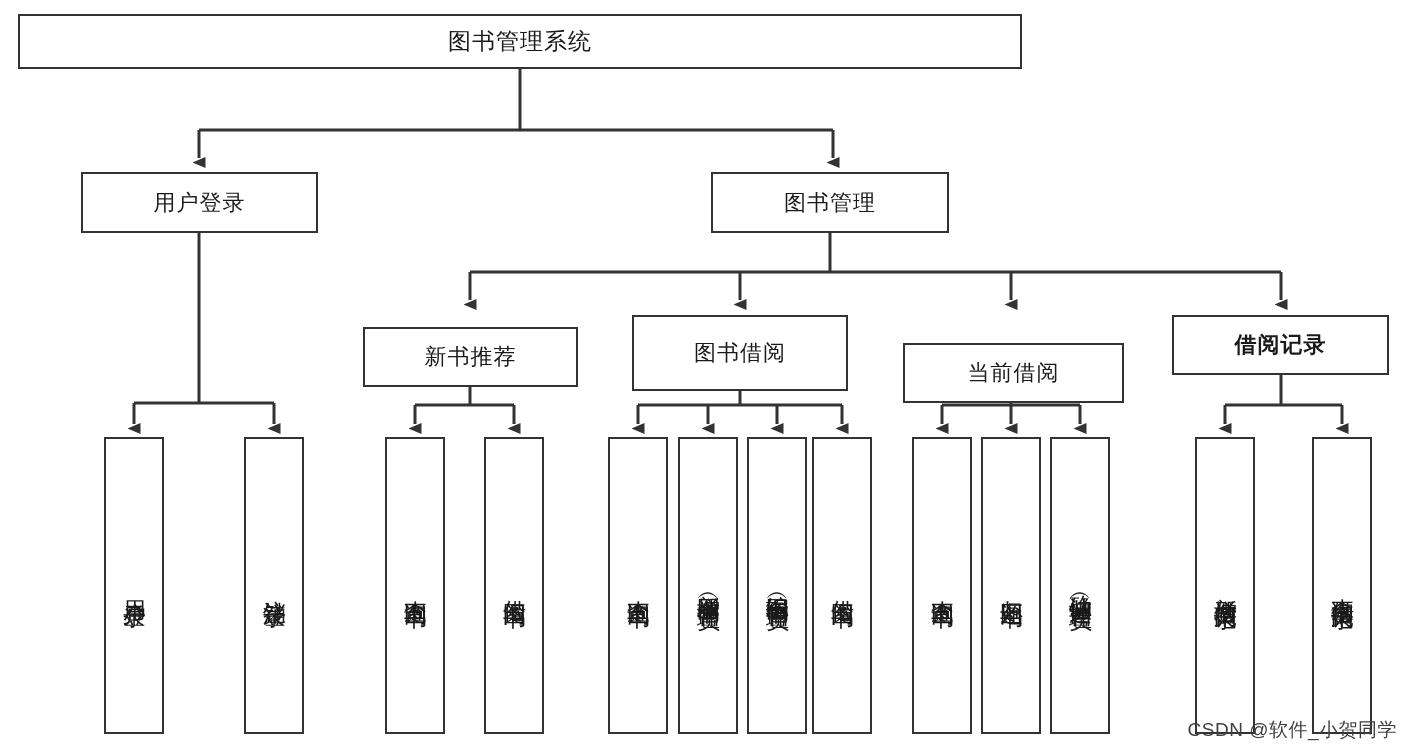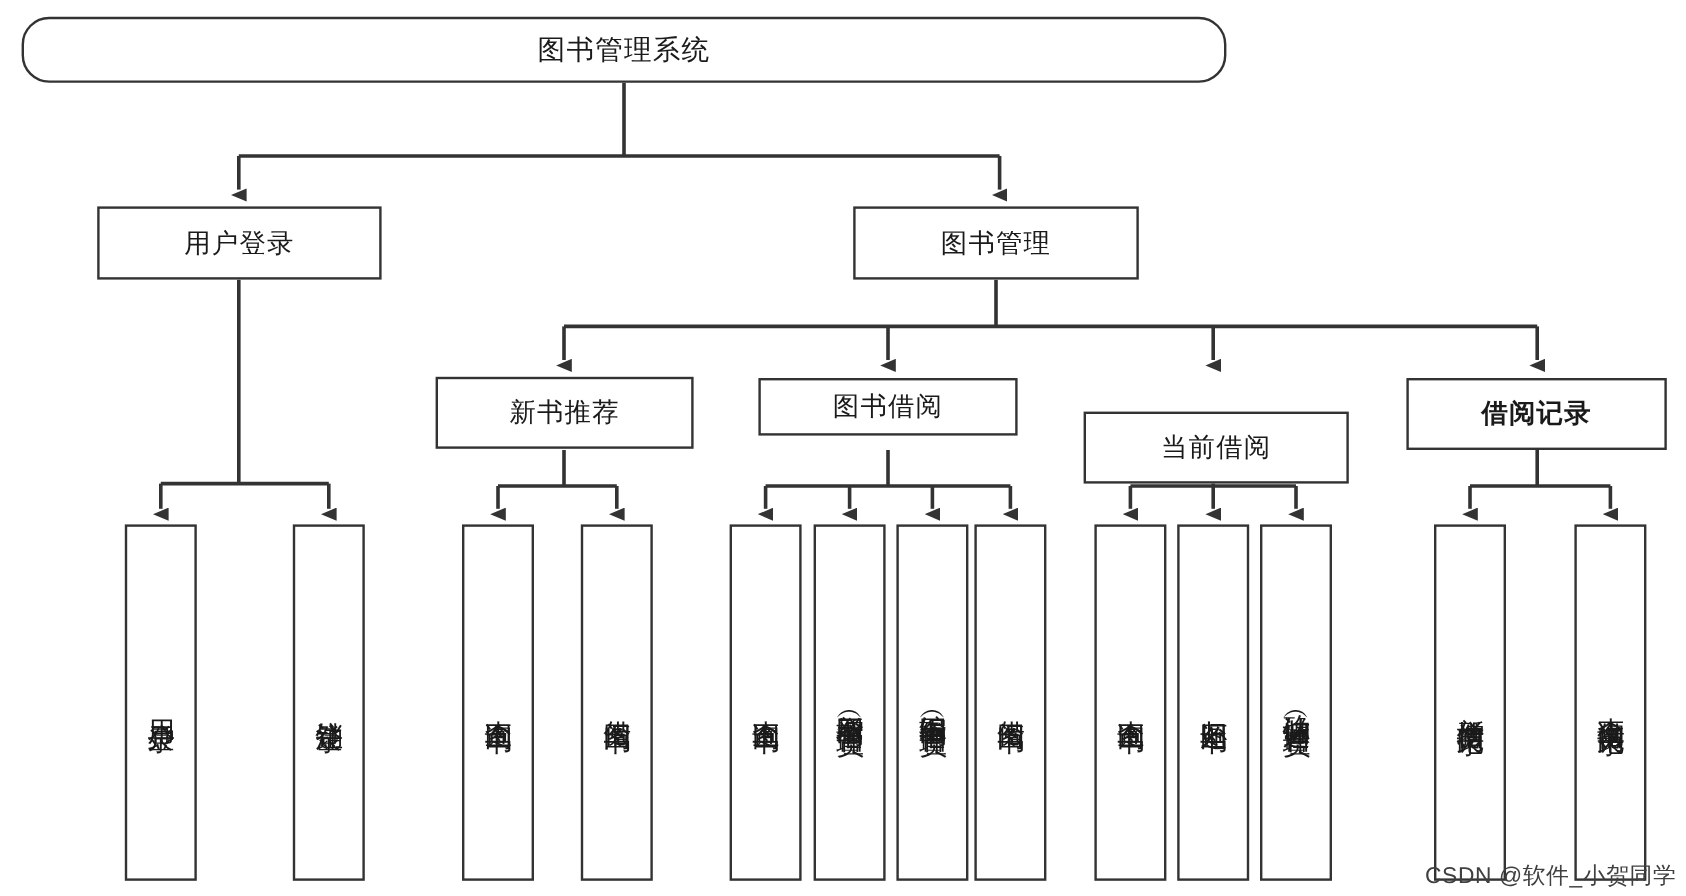--- a/index.html
+++ b/index.html
@@ -30,21 +30,20 @@
     justify-content:center;
     color:#1a1a1a;
   }
   .node.h{                
     font-size:22px;
     letter-spacing:1px;
     white-space:nowrap;
   }
   .node.root{
     font-size:23px;
-    border-radius:23px;
   }
   
   .node.v{
     writing-mode:vertical-rl;
     text-orientation:upright;
     font-size:23px;
     line-height:1.04;
     letter-spacing:2px;
     align-items:center;
     justify-content:center;
@@ -122,23 +121,23 @@
       <path d="M1342,405 L1342,424" marker-end="url(#arw)"></path>
     </g>
   </svg>
 
   <div class="node h root" style="left:18px;top:14px;width:1004px;height:55px;">图书管理系统</div>
 
   <div class="node h" style="left:81px;top:172px;width:237px;height:61px;">用户登录</div>
 
   <div class="node h" style="left:711px;top:172px;width:238px;height:61px;text-align:right;">图书管理</div>
 
-  <div class="node h" style="left:363px;top:314px;width:215px;height:60px;">新书推荐</div>
+  <div class="node h" style="left:363px;top:327px;width:215px;height:60px;">新书推荐</div>
 
-  <div class="node h" style="left:632px;top:315px;width:216px;height:48px;">图书借阅</div>
+  <div class="node h" style="left:632px;top:315px;width:216px;height:76px;">图书借阅</div>
 
   <div class="node h" style="left:903px;top:315px;width:221px;height:60px;margin-top:28px;">当前借阅</div>
 
   <div class="node h" style="left:1172px;top:315px;width:217px;height:60px;font-weight:bold;">借阅记录</div>
 
   <div class="node v" style="left:104px;top:437px;width:60px;height:297px;">
     <span class="vtext">用户登录</span>
   </div>
   <div class="node v" style="left:244px;top:437px;width:60px;height:297px;">
     <span class="vtext">注销登录</span>

